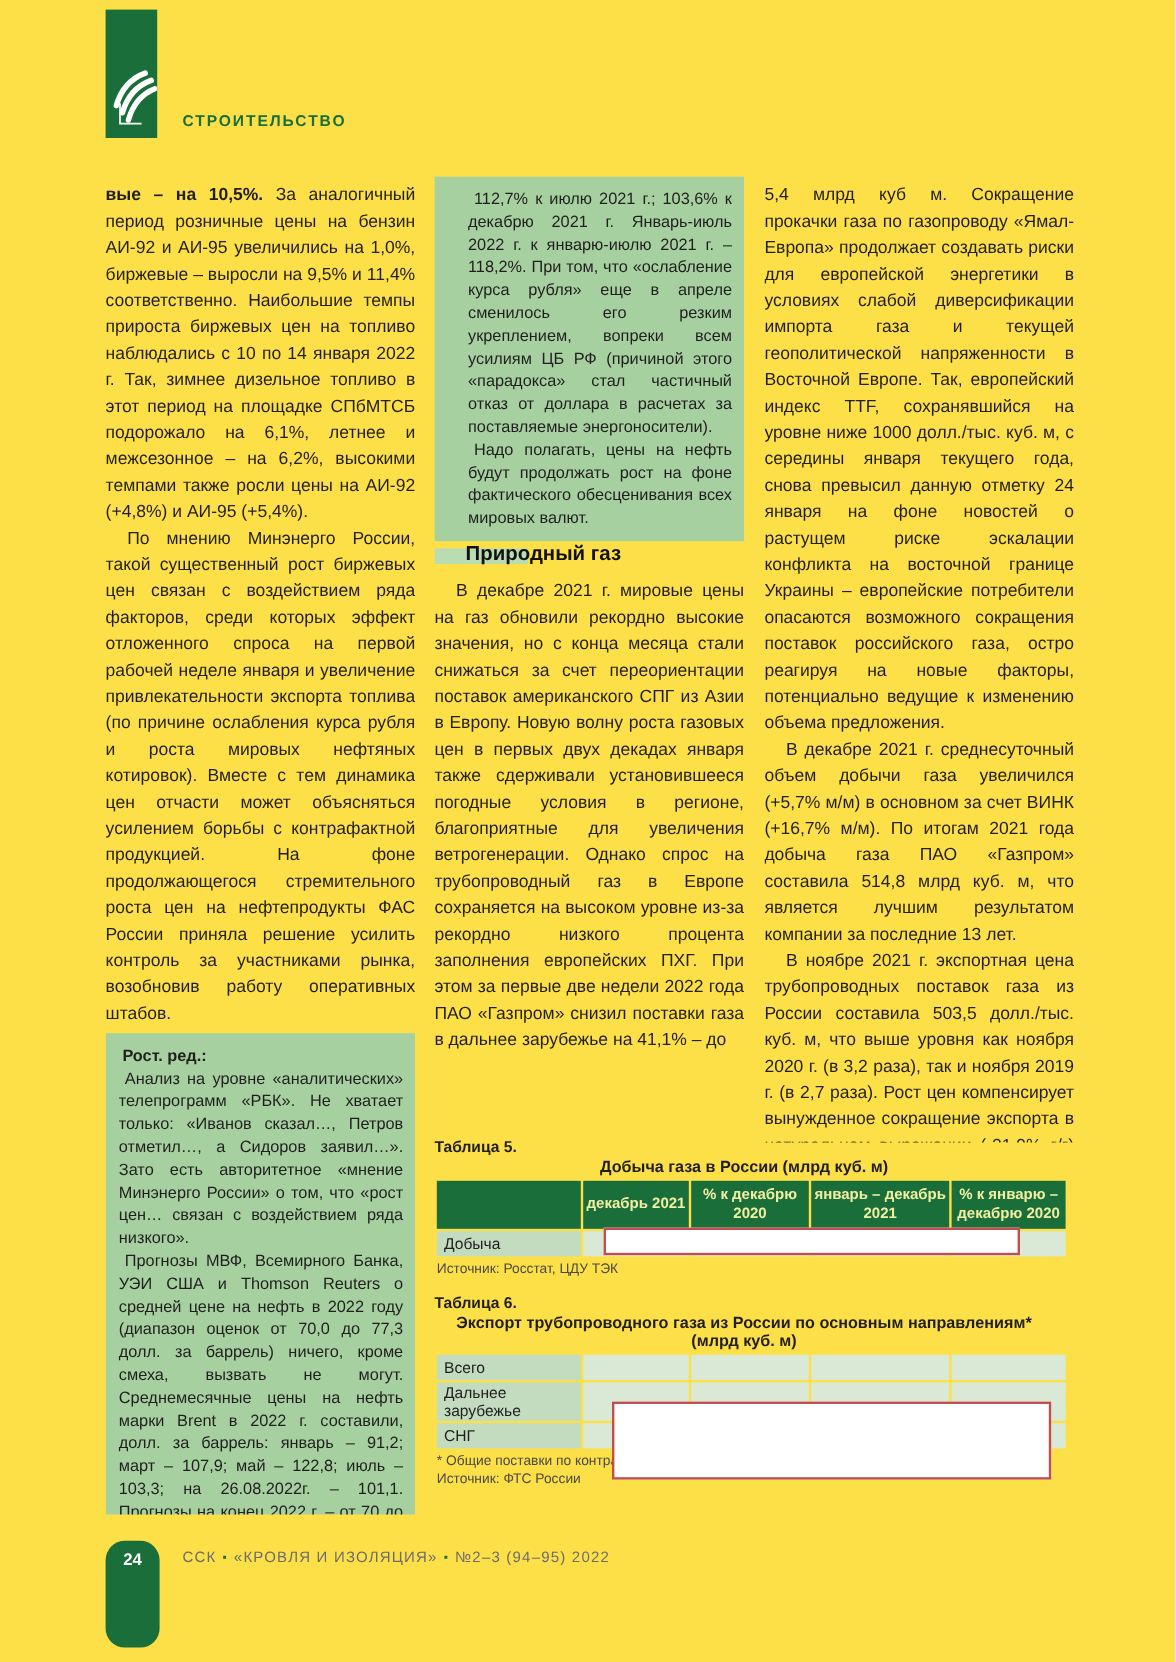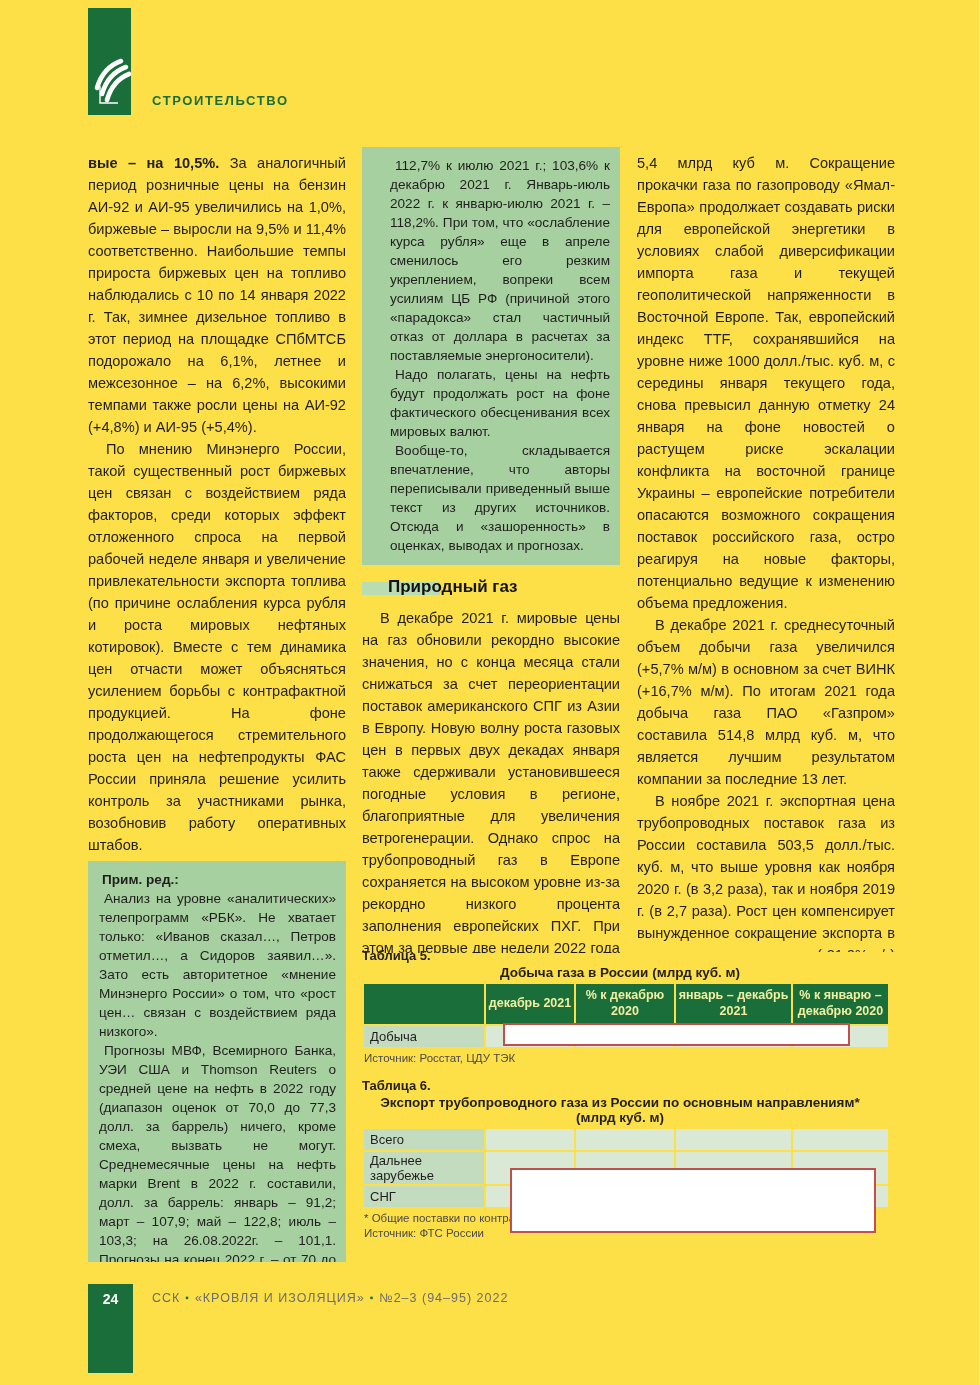--- a/index.html
+++ b/index.html
@@ -25,21 +25,21 @@
   .col3{left:637px;top:152px;height:800px;overflow:hidden;}
 
   .body-p{margin:0;font-size:14.6px;line-height:22px;text-indent:18px;}
   .no-indent{text-indent:0;}
   .lead-bold{font-weight:bold;}
 
   .note-box{
     background:#a7d0a0;padding:9px 10px 10px 11px;margin-top:5px;
     font-size:13.6px;line-height:19px;
   }
-  .col2 .note-box{margin-top:0;margin-bottom:11px;padding-left:28px;}
+  .col2 .note-box{margin-top:0;padding-left:28px;}
   .note-title{margin:0;font-weight:bold;text-indent:3px;}
   .note-p{margin:0;text-indent:5px;}
 
   .section-heading{
     position:relative;margin:0 0 9px 0;font-size:17px;font-weight:bold;color:#111;
     line-height:22px;text-align:left;text-indent:26px;
   }
   .heading-marker{
     position:absolute;left:0;bottom:3px;width:78px;height:13px;background:#b9dcb2;z-index:0;
   }
@@ -63,21 +63,21 @@
   }
   .redact-t5{left:141px;top:41px;width:347px;height:23px;}
   .redact-t6{left:148px;top:41px;width:366px;height:65px;}
   .tbl-source{font-size:11.5px;color:#4a4a4a;margin:3px 0 14px 2px;}
   .tbl-footnote{font-size:11.5px;color:#4a4a4a;margin:3px 0 0 2px;}
   .t6-gap{margin-top:2px;}
 
   
   .page-num-box{
     position:absolute;left:88px;top:1284px;width:45px;height:89px;background:#1a6e3a;
-    color:#fff;font-size:14px;font-weight:bold;text-align:center;
+    color:#fff;font-size:14px;font-weight:bold;text-align:center;border-radius:16px;
   }
   .page-num-box span{display:block;margin-top:7px;}
   .footer-line{
     position:absolute;left:152px;top:1291px;font-size:12.5px;color:#6b6c6e;
     letter-spacing:1px;white-space:nowrap;
   }
   .footer-bullet{color:#1a6e3a;font-size:10px;vertical-align:1px;padding:0 5px;}
 </style>
 </head>
 <body>
@@ -93,32 +93,31 @@
       </g>
       <path d="M12 78 L12 95 L30 95" fill="none" stroke="#ffffff" stroke-width="1.4"></path>
     </svg>
   </div>
   <div class="section-label">СТРОИТЕЛЬСТВО</div>
 
   <div class="col col1">
     <p class="body-p no-indent"><span class="lead-bold">вые – на 10,5%.</span><span> За аналогичный период розничные цены на бензин АИ-92 и АИ-95 увеличились на 1,0%, биржевые – выросли на 9,5% и 11,4% соответственно. Наибольшие темпы прироста биржевых цен на топливо наблюдались с 10 по 14 января 2022 г. Так, зимнее дизельное топливо в этот период на площадке СПбМТСБ подорожало на 6,1%, летнее и межсезонное – на 6,2%, высокими темпами также росли цены на АИ-92 (+4,8%) и АИ-95 (+5,4%).</span></p>
     <p class="body-p">По мнению Минэнерго России, такой существенный рост биржевых цен связан с воздействием ряда факторов, среди которых эффект отложенного спроса на первой рабочей неделе января и увеличение привлекательности экспорта топлива (по причине ослабления курса рубля и роста мировых нефтяных котировок). Вместе с тем динамика цен отчасти может объясняться усилением борьбы с контрафактной продукцией. На фоне продолжающегося стремительного роста цен на нефтепродукты ФАС России приняла решение усилить контроль за участниками рынка, возобновив работу оперативных штабов.</p>
     <div class="note-box">
-      <p class="note-title">Прим. ред.:</p>
+      <p class="note-title">Рост. ред.:</p>
       <p class="note-p">Анализ на уровне «аналитических» телепрограмм «РБК». Не хватает только: «Иванов сказал…, Петров отметил…, а Сидоров заявил…». Зато есть авторитетное «мнение Минэнерго России» о том, что «рост цен… связан с воздействием ряда низкого».</p>
       <p class="note-p">Прогнозы МВФ, Всемирного Банка, УЭИ США и Thomson Reuters о средней цене на нефть в 2022 году (диапазон оценок от 70,0 до 77,3 долл. за баррель) ничего, кроме смеха, вызвать не могут. Среднемесячные цены на нефть марки Brent в 2022 г. составили, долл. за баррель: январь – 91,2; март – 107,9; май – 122,8; июль – 103,3; на 26.08.2022г. – 101,1. Прогнозы на конец 2022 г. – от 70 до 150 долл. за баррель. Доживем – увидим.</p>
 
     </div>
   </div>
 
   <div class="col col2">
     <div class="note-box">
       <p class="note-p">112,7% к июлю 2021 г.; 103,6% к декабрю 2021 г. Январь-июль 2022 г. к январю-июлю 2021 г. – 118,2%. При том, что «ослабление курса рубля» еще в апреле сменилось его резким укреплением, вопреки всем усилиям ЦБ РФ (причиной этого «парадокса» стал частичный отказ от доллара в расчетах за поставляемые энергоносители).</p>
       <p class="note-p">Надо полагать, цены на нефть будут продолжать рост на фоне фактического обесценивания всех мировых валют.</p>
-      <p class="note-p">Вообще-то, складывается впечатление, что авторы переписывали приведенный выше текст из других источников. Отсюда и «зашоренность» в оценках, выводах и прогнозах.</p>
     </div>
     <h2 class="section-heading">
       <span class="heading-marker"></span>
       <span class="heading-text">Природный газ</span>
     </h2>
     <p class="body-p">В декабре 2021 г. мировые цены на газ обновили рекордно высокие значения, но с конца месяца стали снижаться за счет переориентации поставок американского СПГ из Азии в Европу. Новую волну роста газовых цен в первых двух декадах января также сдерживали установившееся погодные условия в регионе, благоприятные для увеличения ветрогенерации. Однако спрос на трубопроводный газ в Европе сохраняется на высоком уровне из-за рекордно низкого процента заполнения европейских ПХГ. При этом за первые две недели 2022 года ПАО «Газпром» снизил поставки газа в дальнее зарубежье на 41,1% – до</p>
   </div>
 
   <div class="col col3">
     <p class="body-p no-indent">5,4 млрд куб м. Сокращение прокачки газа по газопроводу «Ямал-Европа» продолжает создавать риски для европейской энергетики в условиях слабой диверсификации импорта газа и текущей геополитической напряженности в Восточной Европе. Так, европейский индекс TTF, сохранявшийся на уровне ниже 1000 долл./тыс. куб. м, с середины января текущего года, снова превысил данную отметку 24 января на фоне новостей о растущем риске эскалации конфликта на восточной границе Украины – европейские потребители опасаются возможного сокращения поставок российского газа, остро реагируя на новые факторы, потенциально ведущие к изменению объема предложения.</p>

